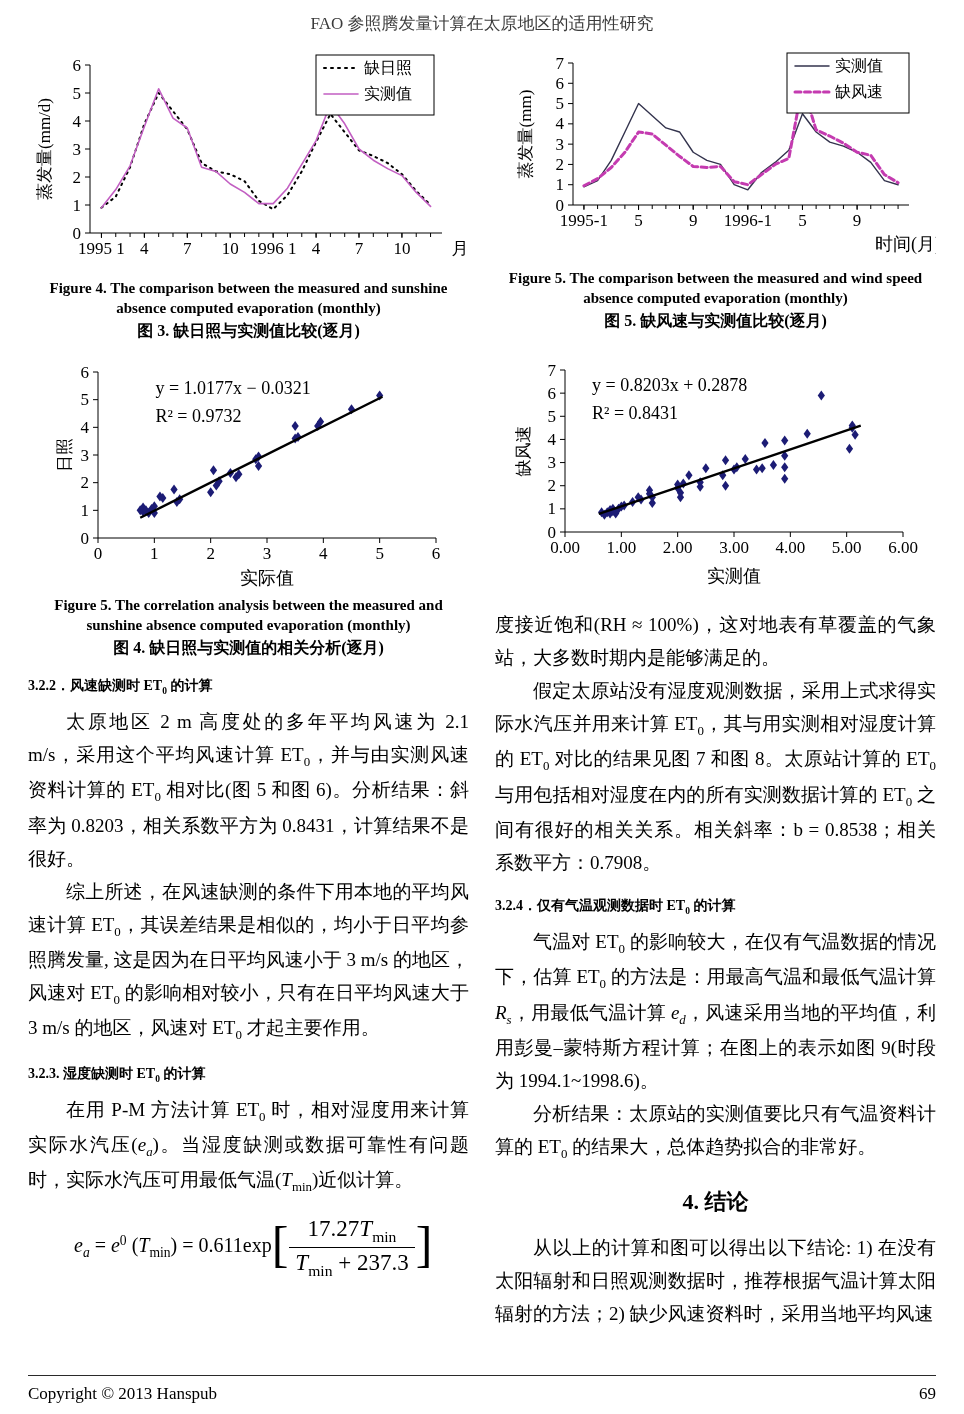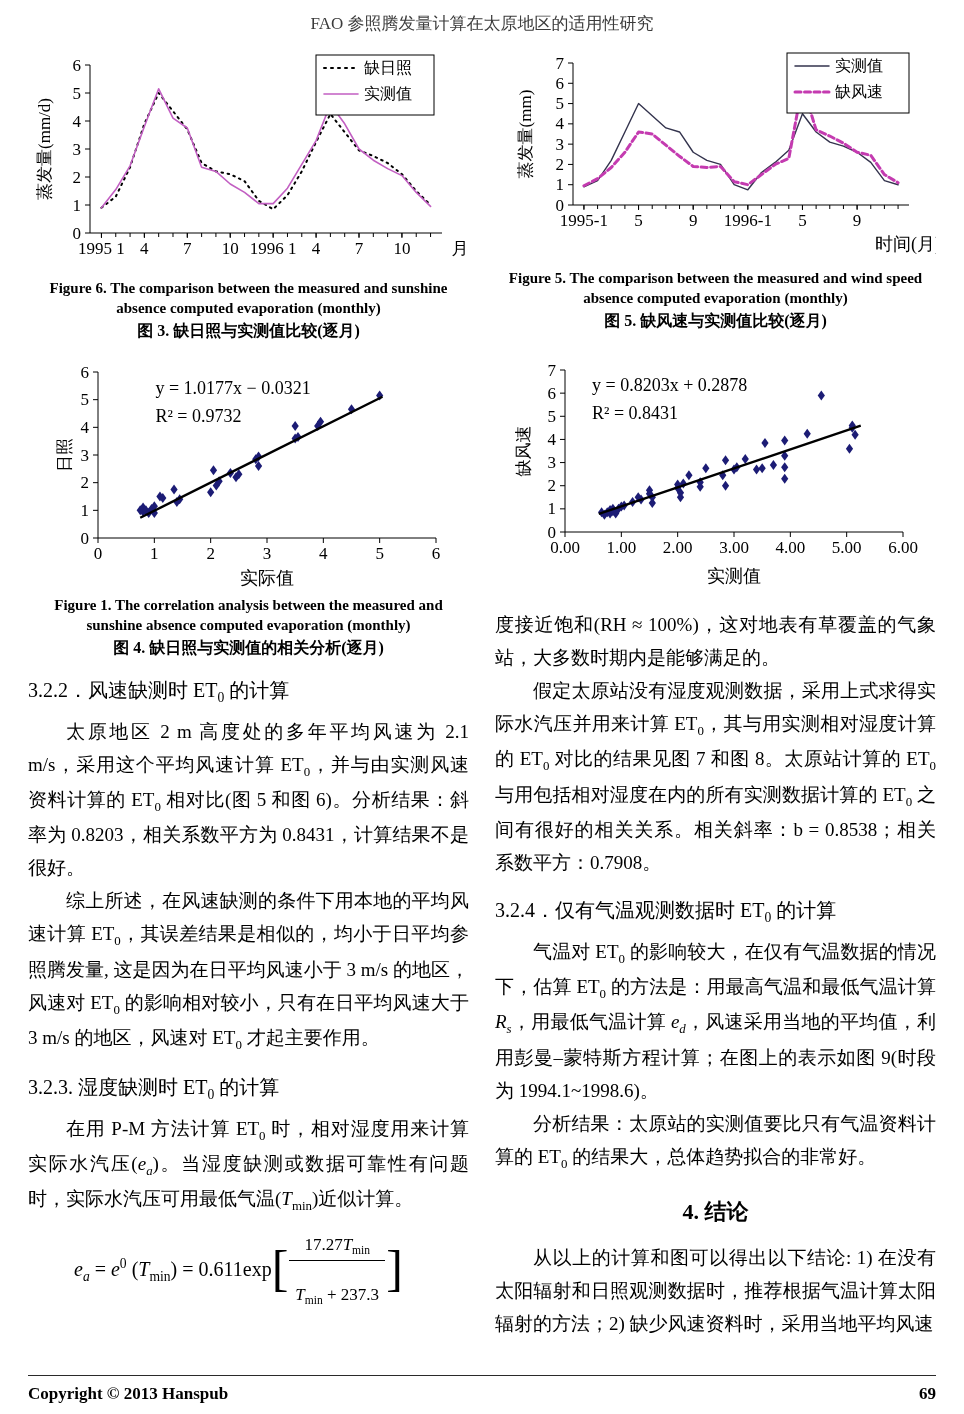--- a/index.html
+++ b/index.html
@@ -11,33 +11,33 @@
   .header-title{text-align:center;font-size:17px;color:#3b3b3b;margin:2px 0 16px;}
   .columns{flex:1;display:flex;gap:26px;overflow:hidden;}
   .col{width:441px;min-width:0;}
   .chart{width:100%;}
   .chart svg{display:block;}
   .fig4-wrap{margin:16px 0 0 18px;width:420px;}
   .fig6-wrap{margin:26px 0 0 12px;width:430px;}
   .fig-caption{margin:6px 0 0;text-align:center;font-weight:bold;}
   .cap-en{font-size:15px;line-height:1.3;display:block;}
   .cap-zh{font-size:16px;margin-top:3px;display:block;}
-  .h3{font-size:20px;font-weight:normal;margin:18px 0 8px;line-height:1.3;}
+  .h3{font-size:14px;font-weight:bold;margin:18px 0 8px;line-height:1.3;}
   .h2{font-size:22px;font-weight:bold;margin:22px 0 14px;text-align:center;}
   .p{font-size:19px;line-height:1.74;text-align:justify;margin:0;}
   .ind{text-indent:2em;}
   sub{font-size:68%;}
   sup{font-size:68%;}
   .formula{margin:16px 0 16px 46px;font-size:20px;}
-  .frac{display:inline-flex;flex-direction:column;vertical-align:middle;text-align:center;font-size:17px;line-height:1.25;margin:0 1px;}
+  .frac{display:inline-flex;flex-direction:column;vertical-align:middle;text-align:center;font-size:23px;line-height:1.25;margin:0 1px;}
   .frac .num{border-bottom:1.4px solid #000;padding:0 6px 1px;}
-  .frac .den{padding:1px 6px 0;margin-top:22px;}
+  .frac .den{padding:1px 6px 0;}
   .bb{font-size:50px;font-weight:300;vertical-align:middle;line-height:0;position:relative;top:-3px;}
   .footer{margin-top:auto;display:flex;justify-content:space-between;align-items:flex-end;
-          border-top:1px solid #2a2a2a;padding-top:8px;font-size:17px;font-weight:bold;}
+          border-top:1px solid #2a2a2a;padding-top:8px;font-size:17px;}
 </style>
 </head>
 <body>
 
 <div class="page">
 
   <div class="header-title">FAO 参照腾发量计算在太原地区的适用性研究</div>
 
   <div class="columns">
 
@@ -105,21 +105,21 @@
             <polyline points="73.4471544715447,156.8 87.7560975609756,145.6 102.0650406504065,116.2 116.3739837398374,72.8 130.6829268292683,42 144.9918699186992,60.2 159.30081300813006,78.39999999999999 173.60975609756096,112 187.9186991869919,120.39999999999999 202.22764227642276,123.19999999999999 216.53658536585365,130.2 230.84552845528455,149.8 245.15447154471542,158.2 259.4634146341463,144.2 273.7723577235772,120.39999999999999 288.0813008130081,91 302.390243902439,63 316.6991869918699,81.2 331.0081300813008,99.39999999999999 345.3170731707317,105 359.6260162601626,112 373.9349593495935,123.19999999999999 388.2439024390244,140 402.55284552845524,154" fill="none" stroke="#000000" stroke-width="2" stroke-dasharray="1.6 4.6" stroke-linejoin="round" stroke-linecap="round"></polyline>
             <polyline points="73.4471544715447,156.8 87.7560975609756,138.6 102.0650406504065,114.80000000000001 116.3739837398374,75.60000000000001 130.6829268292683,37.79999999999998 144.9918699186992,67.20000000000002 159.30081300813006,77 173.60975609756096,116.2 187.9186991869919,120.39999999999999 202.22764227642276,133 216.53658536585365,141.4 230.84552845528455,152.6 245.15447154471542,152.6 259.4634146341463,137.2 273.7723577235772,113.39999999999999 288.0813008130081,89.60000000000001 302.390243902439,53.20000000000002 316.6991869918699,72.8 331.0081300813008,98 345.3170731707317,109.2 359.6260162601626,117.60000000000001 373.9349593495935,124.60000000000001 388.2439024390244,141.4 402.55284552845524,155.4" fill="none" stroke="#c25fc2" stroke-width="1.6" stroke-dasharray="none" stroke-linejoin="round" stroke-linecap="round"></polyline>
             <rect x="288" y="4" width="118" height="60" fill="#fff" stroke="#000"></rect>
             <line x1="296" y1="17" x2="330" y2="17" stroke="#000000" stroke-width="2" stroke-dasharray="2 5" stroke-linecap="round"></line>
             <text x="336" y="22" font-size="16">缺日照</text>
             <line x1="296" y1="43" x2="330" y2="43" stroke="#c25fc2" stroke-width="1.6" stroke-dasharray="none" stroke-linecap="round"></line>
             <text x="336" y="48" font-size="16">实测值</text>
           </svg>
         </div>
       <div class="fig-caption">
-        <span class="cap-en">Figure 6. The comparison between the measured and sunshine absence computed evaporation (monthly)</span>
+        <span class="cap-en">Figure 4. The comparison between the measured and sunshine absence computed evaporation (monthly)</span>
         <span class="cap-zh">图 3. 缺日照与实测值比较(逐月)</span>
       </div>
 
       <div class="fig4-wrap chart">
           <svg viewBox="0 0 420 232" width="420" height="232" style="font-family: &quot;Liberation Serif&quot;, &quot;DejaVu Serif&quot;, serif;">
             <line x1="52" y1="14" x2="52" y2="180" stroke="#000"></line>
             <line x1="52" y1="180" x2="390" y2="180" stroke="#000"></line>
             <line x1="47" y1="180" x2="52" y2="180" stroke="#000"></line>
             <text x="43" y="185.5" text-anchor="end" font-size="17">0</text>
             <line x1="47" y1="152.33333333333334" x2="52" y2="152.33333333333334" stroke="#000"></line>
@@ -179,21 +179,21 @@
             <path d="M 271.70000000000005 62.95000000000002 L 275.30000000000007 67.95000000000002 L 271.70000000000005 72.95000000000002 L 268.1 67.95000000000002 Z" fill="#1c1c75"></path>
             <path d="M 274.51666666666665 58.79999999999998 L 278.1166666666667 63.79999999999998 L 274.51666666666665 68.79999999999998 L 270.91666666666663 63.79999999999998 Z" fill="#1c1c75"></path>
             <path d="M 305.5 46.349999999999994 L 309.1 51.349999999999994 L 305.5 56.349999999999994 L 301.9 51.349999999999994 Z" fill="#1c1c75"></path>
             <path d="M 333.6666666666667 32.51666666666665 L 337.2666666666667 37.51666666666665 L 333.6666666666667 42.51666666666665 L 330.06666666666666 37.51666666666665 Z" fill="#1c1c75"></path>
             <line x1="94.25" y1="159.770825" x2="336.48333333333335" y2="38.69844833333332" stroke="#000" stroke-width="2.4"></line>
             <text x="109.46000000000001" y="35.58" font-size="18">y = 1.0177x − 0.0321</text>
             <text x="109.46000000000001" y="63.8" font-size="18">R² = 0.9732</text>
           </svg>
         </div>
       <div class="fig-caption">
-        <span class="cap-en">Figure 1. The correlation analysis between the measured and sunshine absence computed evaporation (monthly)</span>
+        <span class="cap-en">Figure 5. The correlation analysis between the measured and sunshine absence computed evaporation (monthly)</span>
         <span class="cap-zh">图 4. 缺日照与实测值的相关分析(逐月)</span>
       </div>
 
       <div class="h3">3.2.2．风速缺测时 ET<sub>0</sub> 的计算</div>
       <p class="p ind">太原地区 2 m 高度处的多年平均风速为 2.1 m/s，采用这个平均风速计算 ET<sub>0</sub>，并与由实测风速资料计算的 ET<sub>0</sub> 相对比(图 5 和图 6)。分析结果：斜率为 0.8203，相关系数平方为 0.8431，计算结果不是很好。</p>
       <p class="p ind">综上所述，在风速缺测的条件下用本地的平均风速计算 ET<sub>0</sub>，其误差结果是相似的，均小于日平均参照腾发量, 这是因为在日平均风速小于 3 m/s 的地区，风速对 ET<sub>0</sub> 的影响相对较小，只有在日平均风速大于 3 m/s 的地区，风速对 ET<sub>0</sub> 才起主要作用。</p>
 
       <div class="h3">3.2.3. 湿度缺测时 ET<sub>0</sub> 的计算</div>
       <p class="p ind">在用 P-M 方法计算 ET<sub>0</sub> 时，相对湿度用来计算实际水汽压(<i>e<sub>a</sub></i>)。当湿度缺测或数据可靠性有问题时，实际水汽压可用最低气温(<i>T</i><sub>min</sub>)近似计算。</p>
 

